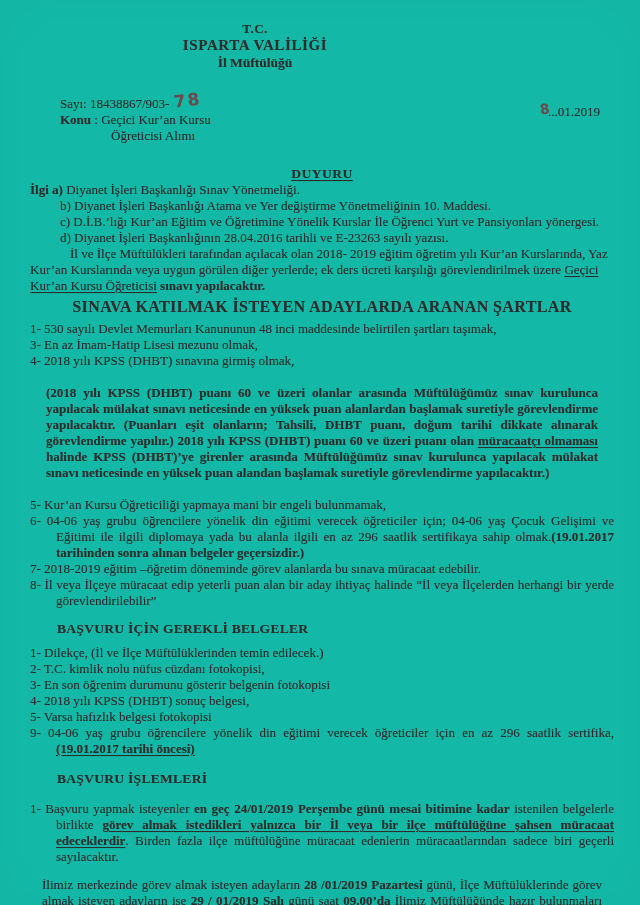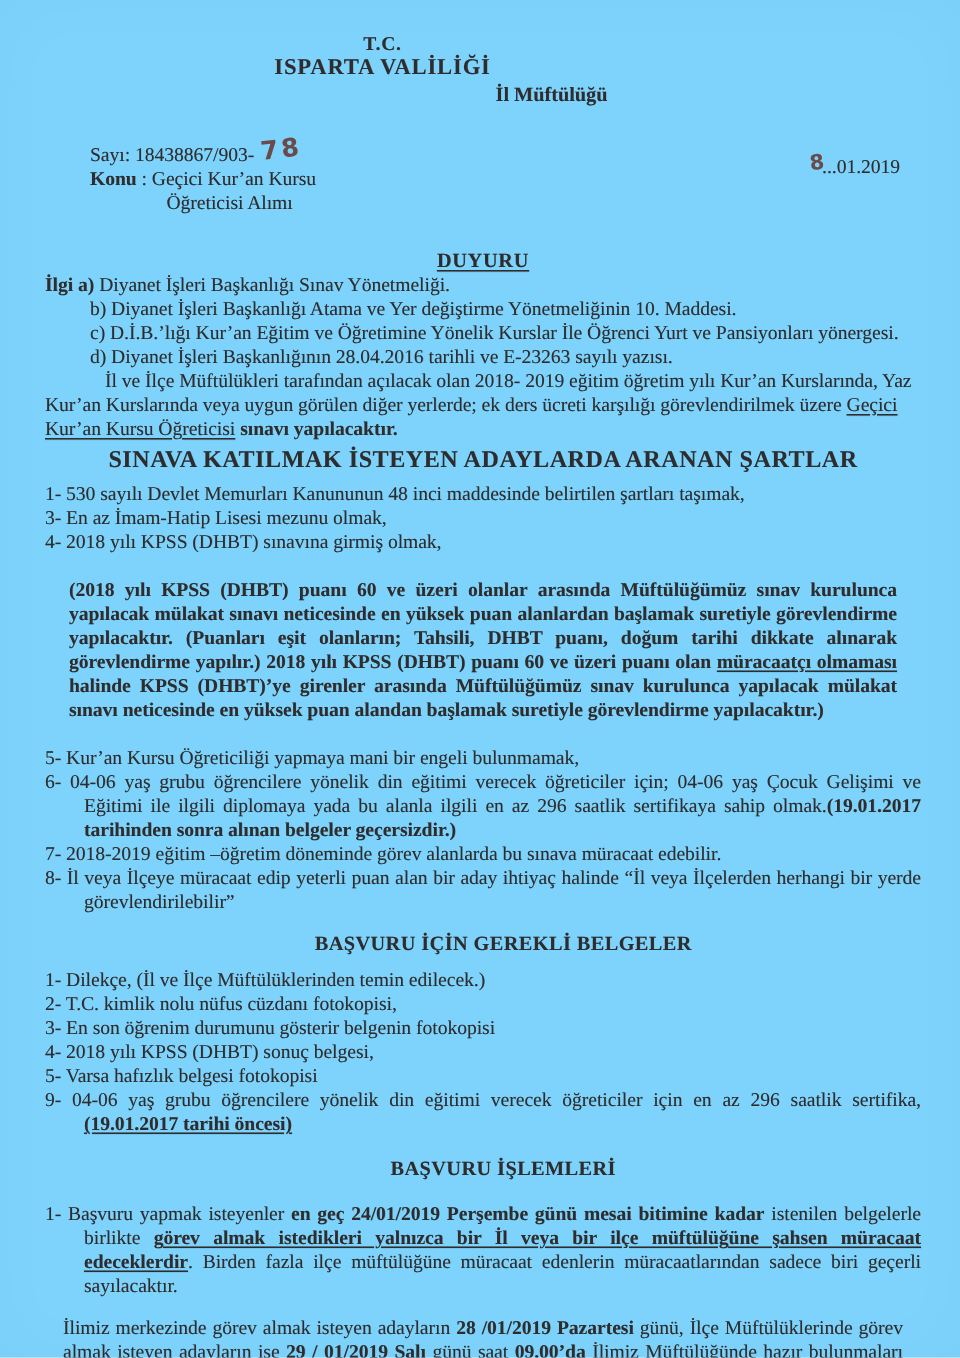--- a/index.html
+++ b/index.html
@@ -6,35 +6,35 @@
   body{
     width:640px;height:905px;
     background:#fbfbf9;
     font-family:"Liberation Serif", serif;
     color:#2e2c2c;
     overflow:hidden;
   }
   .page{
     position:relative;
     width:640px;height:905px;
-    background:#7dd3fc;
+    background:#14b8a6;
     box-shadow: inset 0 0 50px rgba(0,0,0,0.02);
     text-shadow: 0.2px 0.2px 0.4px rgba(50,50,50,0.35);
   }
   .b{font-weight:bold;}
   .u{text-decoration:underline;text-underline-offset:2px;}
   .bu{font-weight:bold;text-decoration:underline;text-underline-offset:2px;}
 
   .letterhead{
     position:absolute;top:20px;left:105px;width:300px;
     text-align:center;font-weight:bold;line-height:17px;
   }
   .lh1{font-size:13px;letter-spacing:.5px;}
   .lh2{font-size:15px;letter-spacing:.6px;}
-  .lh3{font-size:13.5px;text-align:right;}
+  .lh3{font-size:13.5px;}
 
   .meta{position:absolute;top:94px;left:60px;font-size:13px;line-height:16px;}
   .konu2{margin-left:51px;}
   .handwrite{
     display:inline-block;
     font-family:"DejaVu Sans", sans-serif;
     font-weight:bold;
     color:#6b4a4a;
     transform:rotate(-7deg) translateY(-2px);
     text-shadow:none;
@@ -59,21 +59,20 @@
     text-align:center;font-weight:bold;font-size:16px;letter-spacing:.4px;
     margin:5px 0 6px 0;
   }
   .item{
     padding-left:26px;text-indent:-26px;text-align:justify;margin:0;
   }
   .boldnote{font-weight:bold;text-align:justify;margin:16px;}
   .sub-heading{
     font-weight:bold;font-size:13.5px;letter-spacing:.3px;
     margin:12px 0 8px 27px;
-    text-align:center;
   }
   .sub-heading.islemler{margin:14px 0 14px 27px;}
   .flushpara{text-align:justify;margin:12px;}
 </style>
 </head>
 <body>
 
 <div class="page">
 
   <div class="letterhead">

